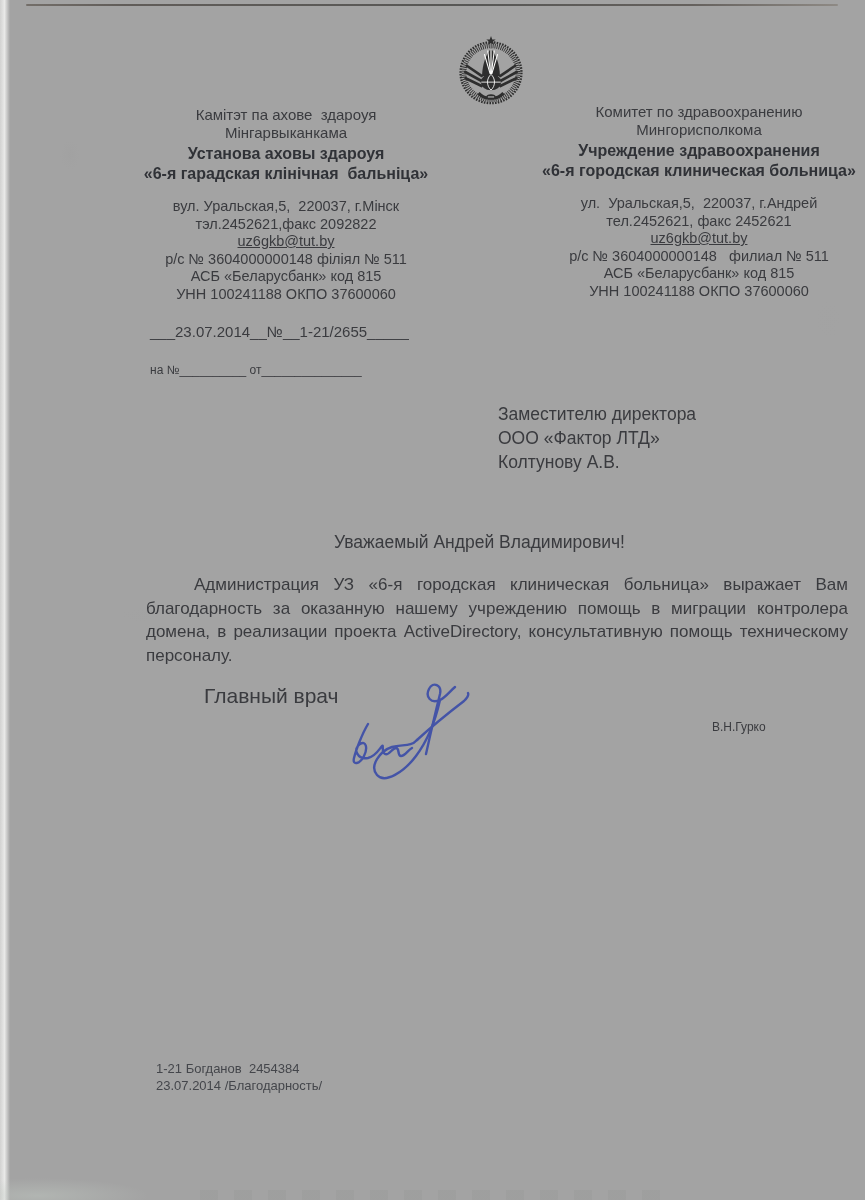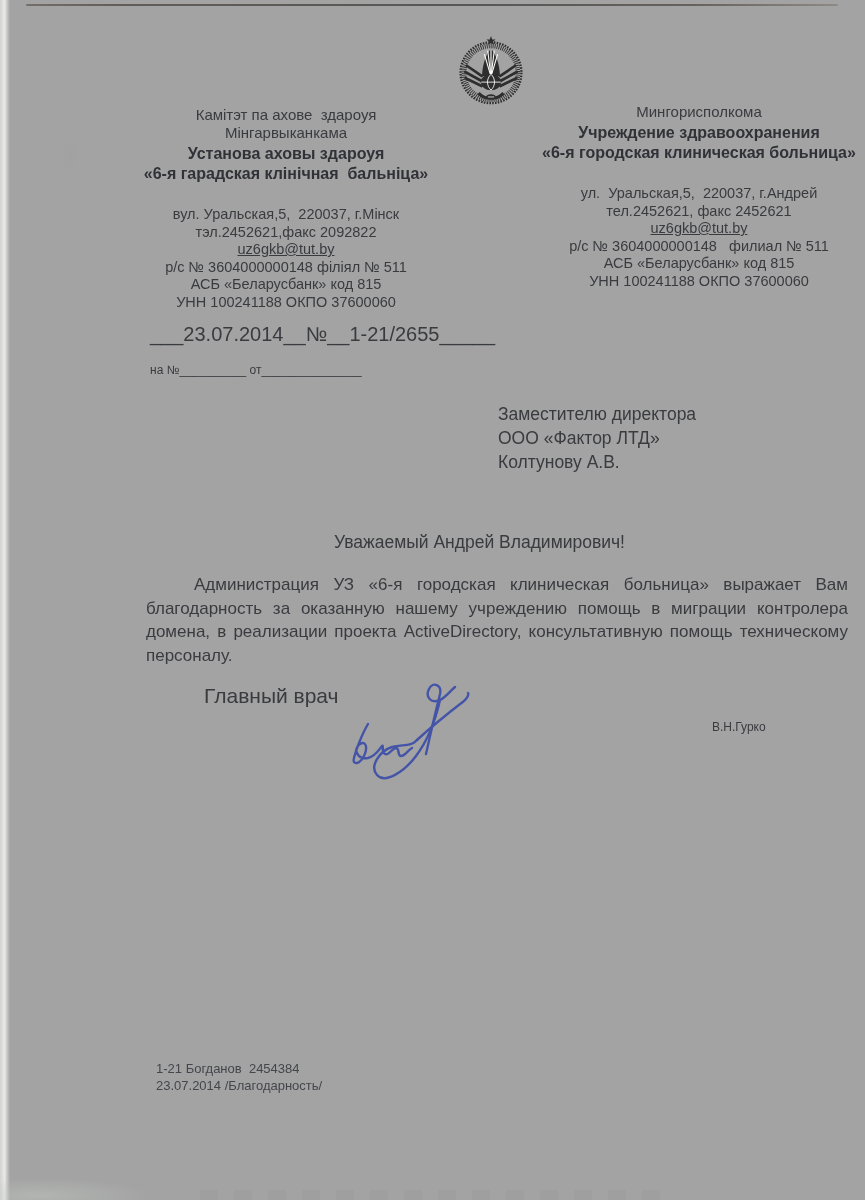--- a/index.html
+++ b/index.html
@@ -32,24 +32,24 @@
   
   .emblem{position:absolute;left:451px;top:33px;width:80px;height:78px;}
   .lh{position:absolute;text-align:center;}
   .lh div{white-space:pre;}
   .lh-left{left:110px;top:106px;width:352px;}
   .lh-right{left:536px;top:103px;width:326px;}
   .lh .dept{font-size:15px;line-height:18px;}
   .lh .org{font-size:16px;line-height:20px;font-weight:bold;color:#303237;}
   .lh .org-first{margin-top:2px;}
   .lh .contact{font-size:14.5px;line-height:17.5px;}
-  .lh .contact-first{margin-top:22px;}
+  .lh .contact-first{margin-top:14px;}
   .lh .email{text-decoration:underline;}
 
-  .ref1{position:absolute;left:150px;top:323px;font-size:20px;white-space:pre;}
+  .ref1{position:absolute;left:150px;top:323px;font-size:15px;white-space:pre;}
   .ref2{position:absolute;left:150px;top:363px;font-size:12px;white-space:pre;}
 
   .addressee{position:absolute;left:498px;top:402px;font-size:17.5px;line-height:24px;}
   .addressee div{white-space:pre;}
 
   .salutation{position:absolute;left:334px;top:532px;font-size:17.5px;}
 
   .body-par{position:absolute;left:146px;top:573px;width:702px;
     font-size:17px;line-height:23.5px;text-align:justify;text-indent:48px;}
 
@@ -113,20 +113,21 @@
     <div class="org">«6-я гарадская клінічная  бальніца»</div>
     <div class="contact contact-first">вул. Уральская,5,  220037, г.Мінск</div>
     <div class="contact">тэл.2452621,факс 2092822</div>
     <div class="contact email">uz6gkb@tut.by</div>
     <div class="contact">р/с № 3604000000148 філіял № 511</div>
     <div class="contact">АСБ «Беларусбанк» код 815</div>
     <div class="contact">УНН 100241188 ОКПО 37600060</div>
   </div>
 
   <div class="lh lh-right">
+    <div class="dept">Комитет по здравоохранению</div>
     <div class="dept">Мингорисполкома</div>
     <div class="org org-first">Учреждение здравоохранения</div>
     <div class="org">«6-я городская клиническая больница»</div>
     <div class="contact contact-first">ул.  Уральская,5,  220037, г.Андрей</div>
     <div class="contact">тел.2452621, факс 2452621</div>
     <div class="contact email">uz6gkb@tut.by</div>
     <div class="contact">р/с № 3604000000148   филиал № 511</div>
     <div class="contact">АСБ «Беларусбанк» код 815</div>
     <div class="contact">УНН 100241188 ОКПО 37600060</div>
   </div>

